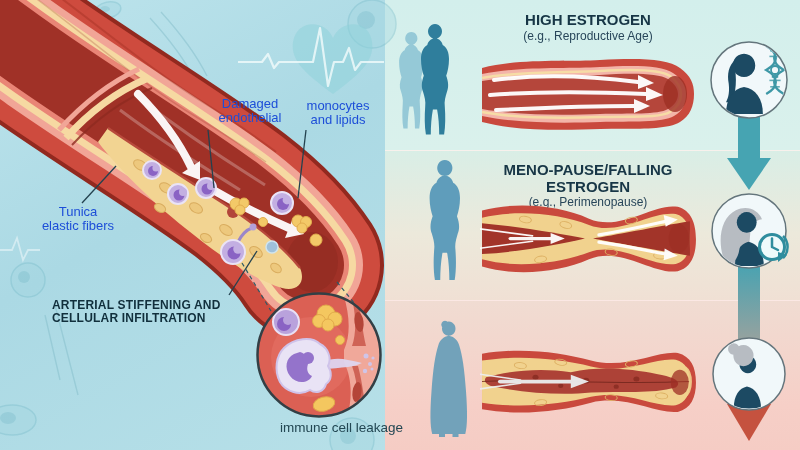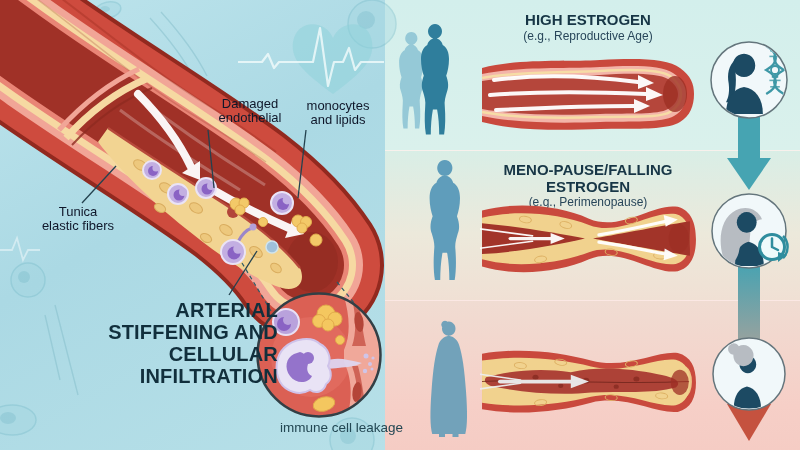--- a/index.html
+++ b/index.html
@@ -10,24 +10,24 @@
            background:linear-gradient(150deg,#bde4ec 0%,#abd9e4 45%,#b7e0e8 100%);}
   .band-top{left:385px;top:0;width:415px;height:150px;
             background:linear-gradient(180deg,#d3efec 0%,#daf1ec 100%);}
   .band-mid{left:385px;top:150px;width:415px;height:150px;
             background:linear-gradient(180deg,#d9eee6 0%,#ece9db 55%,#f0e0d4 100%);
             border-top:1px solid rgba(255,255,255,.55);}
   .band-bottom{left:385px;top:300px;width:415px;height:150px;
             background:linear-gradient(180deg,#f0dcd2 0%,#f6cfc7 70%,#f5ccc4 100%);
             border-top:1px solid rgba(255,255,255,.55);}
   svg{position:absolute;display:block;}
-  .lbl{position:absolute;text-align:center;color:#0f172a;font-size:13px;
+  .lbl{position:absolute;text-align:center;color:#1d4ed8;font-size:13px;
        line-height:1.08;white-space:pre-line;}
-  .main-title{position:absolute;left:52px;top:299px;width:226px;text-align:right;
-       color:#112f3c;font-weight:bold;font-size:20px;line-height:1.1;
+  .main-title{position:absolute;left:52px;top:299px;width:226px;text-align:left;
+       color:#112f3c;font-weight:bold;font-size:12px;line-height:1.1;
        letter-spacing:.2px;white-space:pre-line;}
   .inset-caption{position:absolute;left:245px;top:420px;width:158px;text-align:right;
        color:#234753;font-size:13.5px;}
   .panel-heading{position:absolute;left:460px;width:256px;text-align:center;color:#173646;}
   .panel-heading .t{font-weight:bold;font-size:15px;line-height:1.1;}
   .panel-heading .s{font-size:12px;line-height:1.25;color:#28465a;}
 </style>
 </head>
 <body>
 

